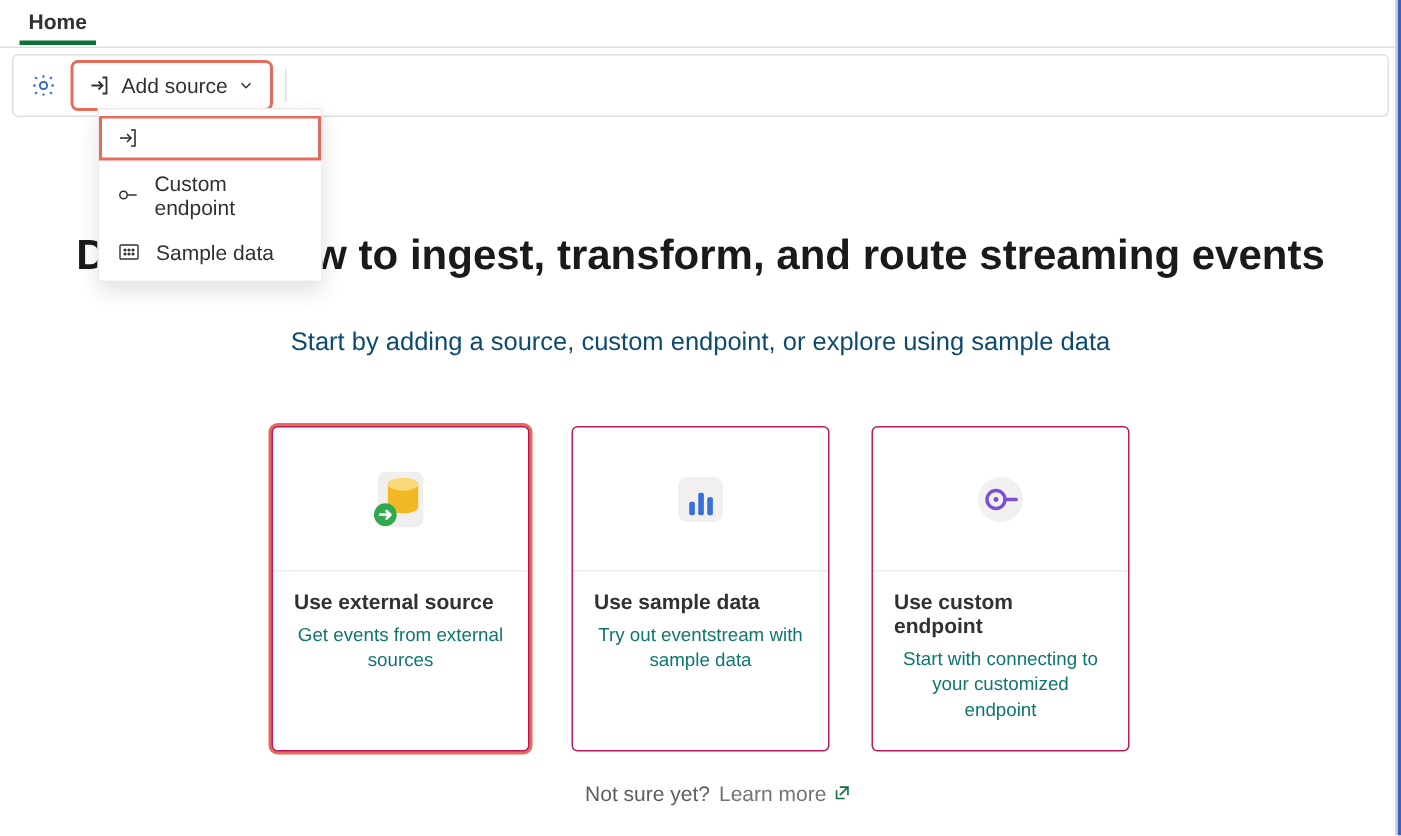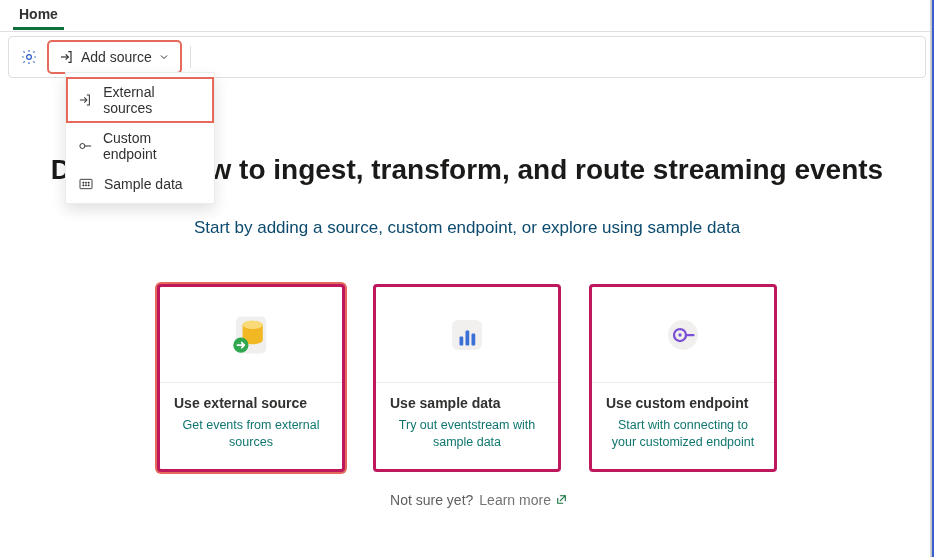--- a/index.html
+++ b/index.html
@@ -111,22 +111,22 @@
     font-size: 17px;
     color: #0c4a6e;
   }
   .cards {
     display: flex;
     justify-content: center;
     gap: 28px;
     margin-top: 46px;
   }
   .card {
-    width: 188px;
-    border: 3px solid #be185d;
+    width: 172px;
+    border: 1px solid #be185d;
     border-radius: 4px;
     background: #fff;
     cursor: pointer;
     text-align: left;
   }
   .card.highlight {
     box-shadow: 0 0 0 2px #e66a5c;
   }
   .card-icon-area {
     height: 96px;
@@ -196,21 +196,20 @@
   <div class="divider-v"></div>
 </div>
 
 <div class="dropdown">
   <div class="dropdown-item highlight">
     <svg width="16" height="16" viewBox="0 0 24 24" fill="none" stroke="#323130" stroke-width="1.6">
       <path d="M14 4h4v16h-4"></path>
         <path d="M3 12h11"></path>
         <path d="M10 8l4 4-4 4"></path>
     </svg>
-    <span>External sources</span>
   </div>
   <div class="dropdown-item">
     <svg width="16" height="16" viewBox="0 0 24 24" fill="none" stroke="#323130" stroke-width="1.6">
       <circle cx="7" cy="12" r="4"></circle>
         <path d="M11 12h10"></path>
     </svg>
     <span>Custom endpoint</span>
   </div>
   <div class="dropdown-item">
     <svg width="16" height="16" viewBox="0 0 24 24" fill="none" stroke="#323130" stroke-width="1.4">

